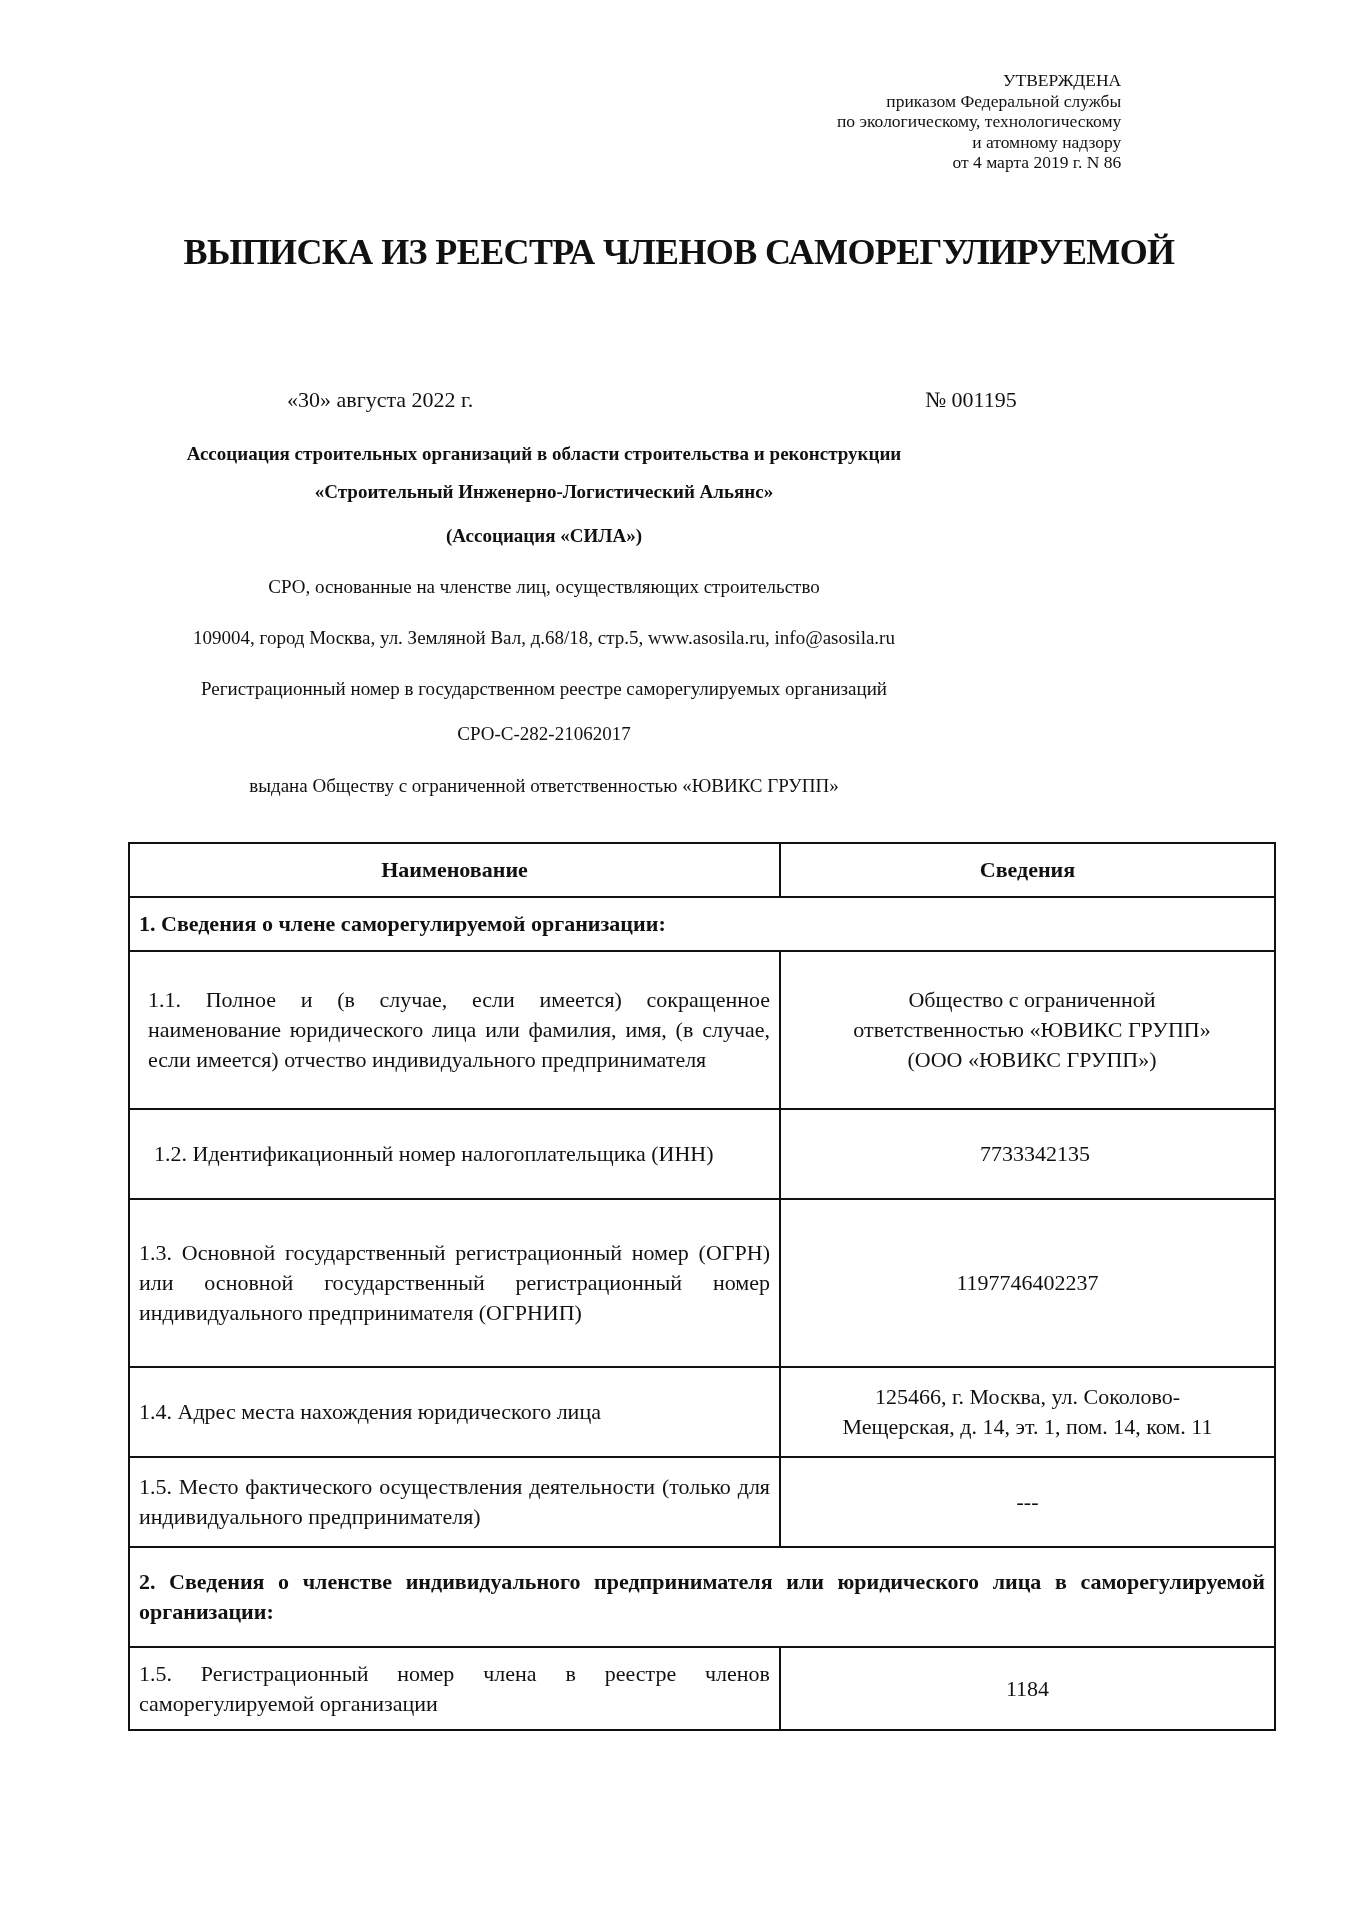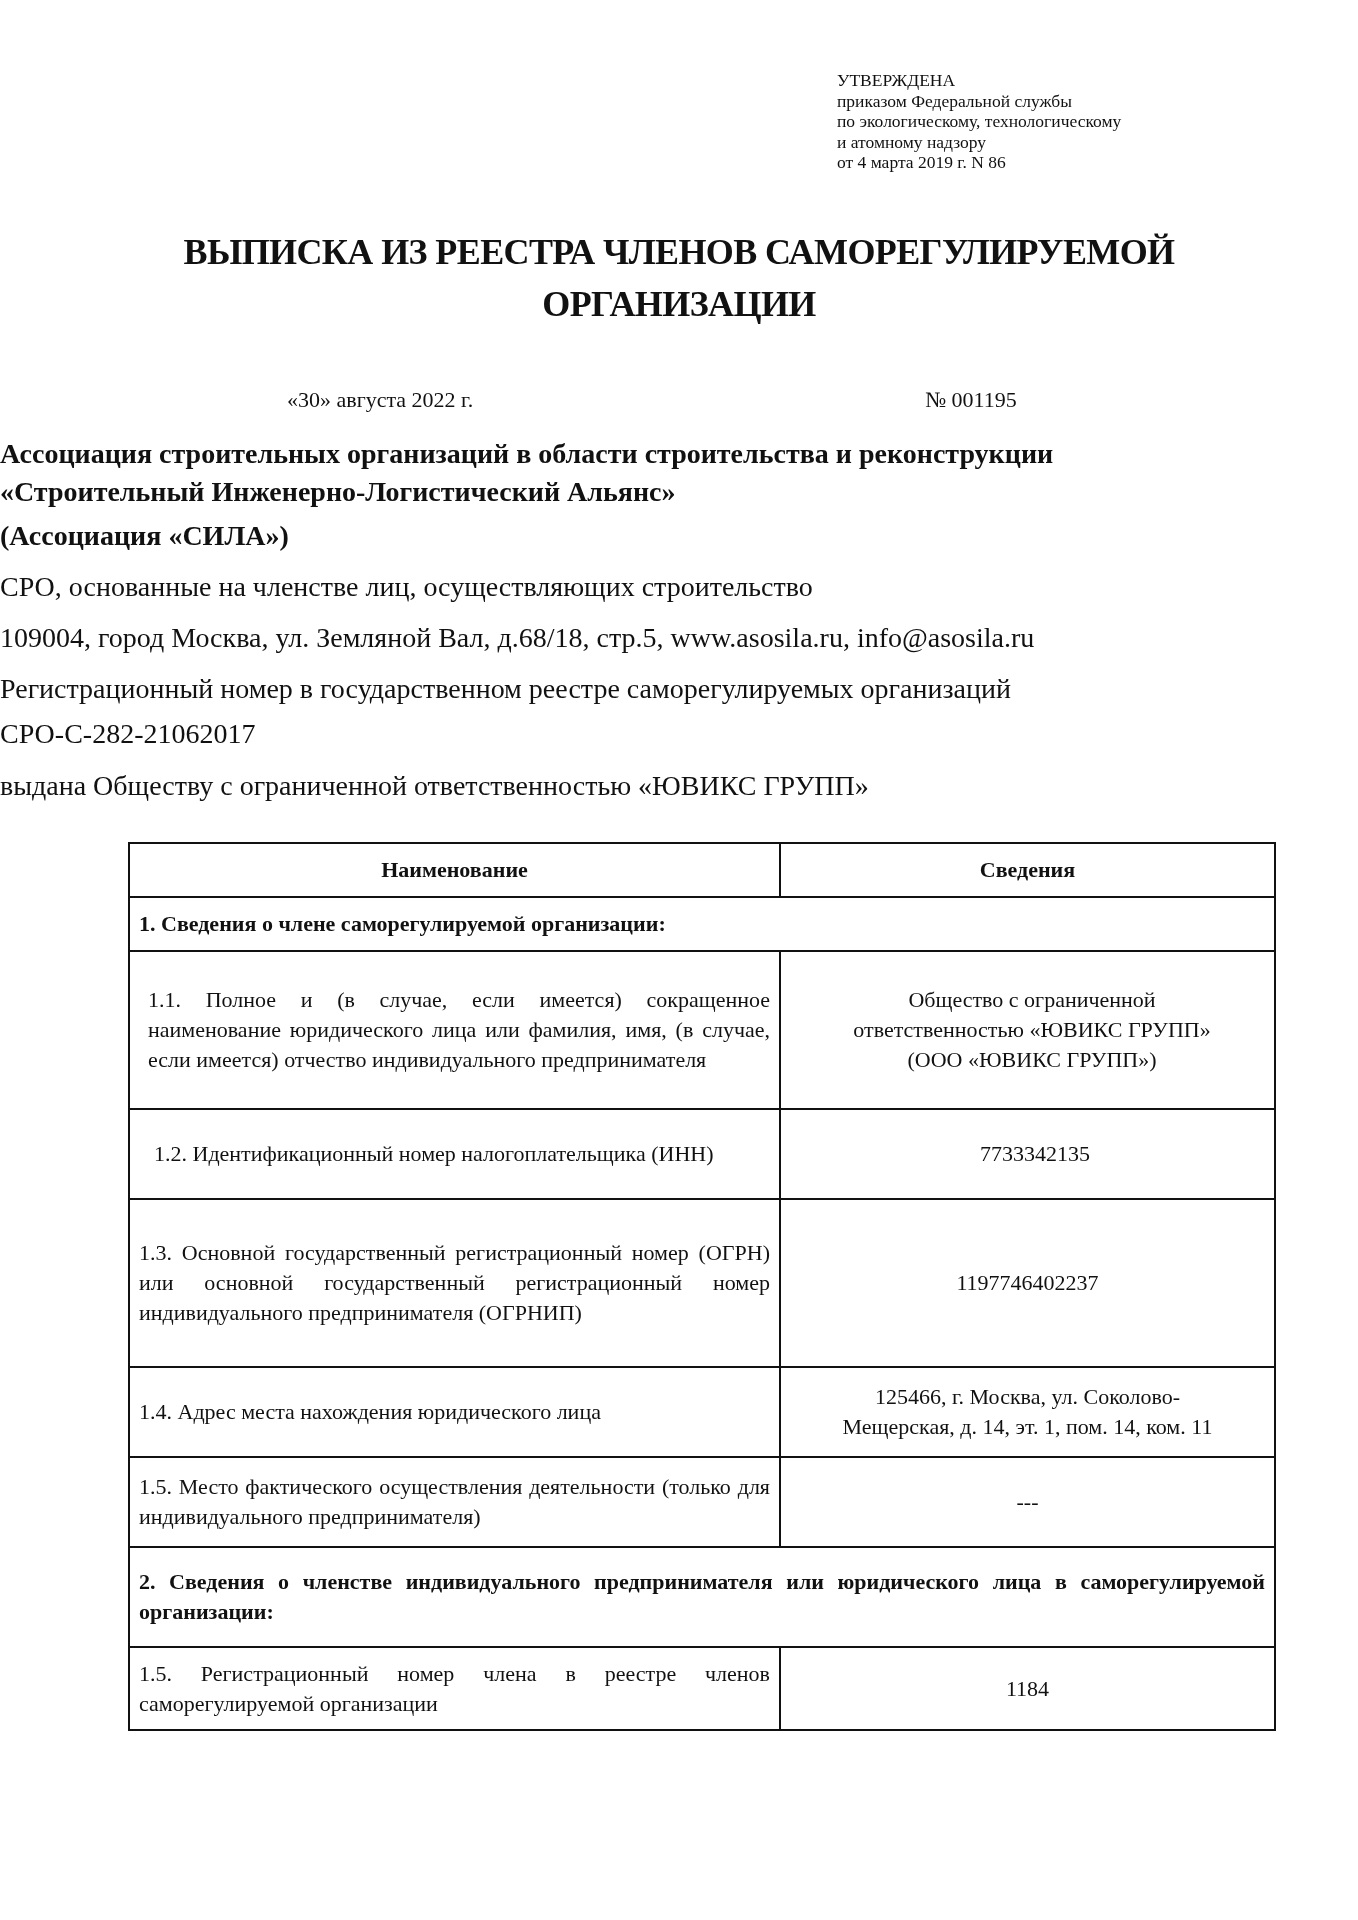--- a/index.html
+++ b/index.html
@@ -15,21 +15,21 @@
       font-family: "Liberation Serif", "DejaVu Serif", serif;
       color: #111111;
     }
     .approval {
       position: absolute;
       left: 837px;
       top: 70px;
       font-size: 17.5px;
       line-height: 20.5px;
     }
-    .approval div { white-space: nowrap; }
+    .approval div { white-space: nowrap; text-align: right; }
 
     .title {
       position: absolute;
       left: 0;
       width: 1358px;
       top: 226px;
       text-align: center;
       font-weight: bold;
       font-size: 36px;
       line-height: 52px;
@@ -43,22 +43,22 @@
       line-height: 28px;
       white-space: nowrap;
     }
     .date { left: 287px; }
     .docnum { left: 925px; }
 
     .center-line {
       position: absolute;
       left: 0;
       width: 1088px;
-      text-align: left;
-      font-size: 28px;
+      text-align: center;
+      font-size: 19px;
       line-height: 28px;
       white-space: nowrap;
     }
     .bold { font-weight: bold; }
 
     table.registry {
       position: absolute;
       left: 128px;
       top: 842px;
       width: 1146px;
@@ -107,21 +107,20 @@
 <div class="approval">
   <div>УТВЕРЖДЕНА</div>
   <div>приказом Федеральной службы</div>
   <div>по экологическому, технологическому</div>
   <div>и атомному надзору</div>
   <div>от 4 марта 2019 г. N 86</div>
 </div>
 
 <div class="title">
   <div>ВЫПИСКА ИЗ РЕЕСТРА ЧЛЕНОВ САМОРЕГУЛИРУЕМОЙ</div>
-  <div>ОРГАНИЗАЦИИ</div>
 </div>
 
 <div class="dateline date">«30» августа 2022 г.</div>
 <div class="dateline docnum">№ 001195</div>
 
 <div class="center-line bold" style="top:440px;">Ассоциация строительных организаций в области строительства и реконструкции</div>
 <div class="center-line bold" style="top:478px;">«Строительный Инженерно-Логистический Альянс»</div>
 <div class="center-line bold" style="top:522px;">(Ассоциация «СИЛА»)</div>
 <div class="center-line" style="top:573px;">СРО, основанные на членстве лиц, осуществляющих строительство</div>
 <div class="center-line" style="top:624px;">109004, город Москва, ул. Земляной Вал, д.68/18, стр.5, www.asosila.ru, info@asosila.ru</div>

